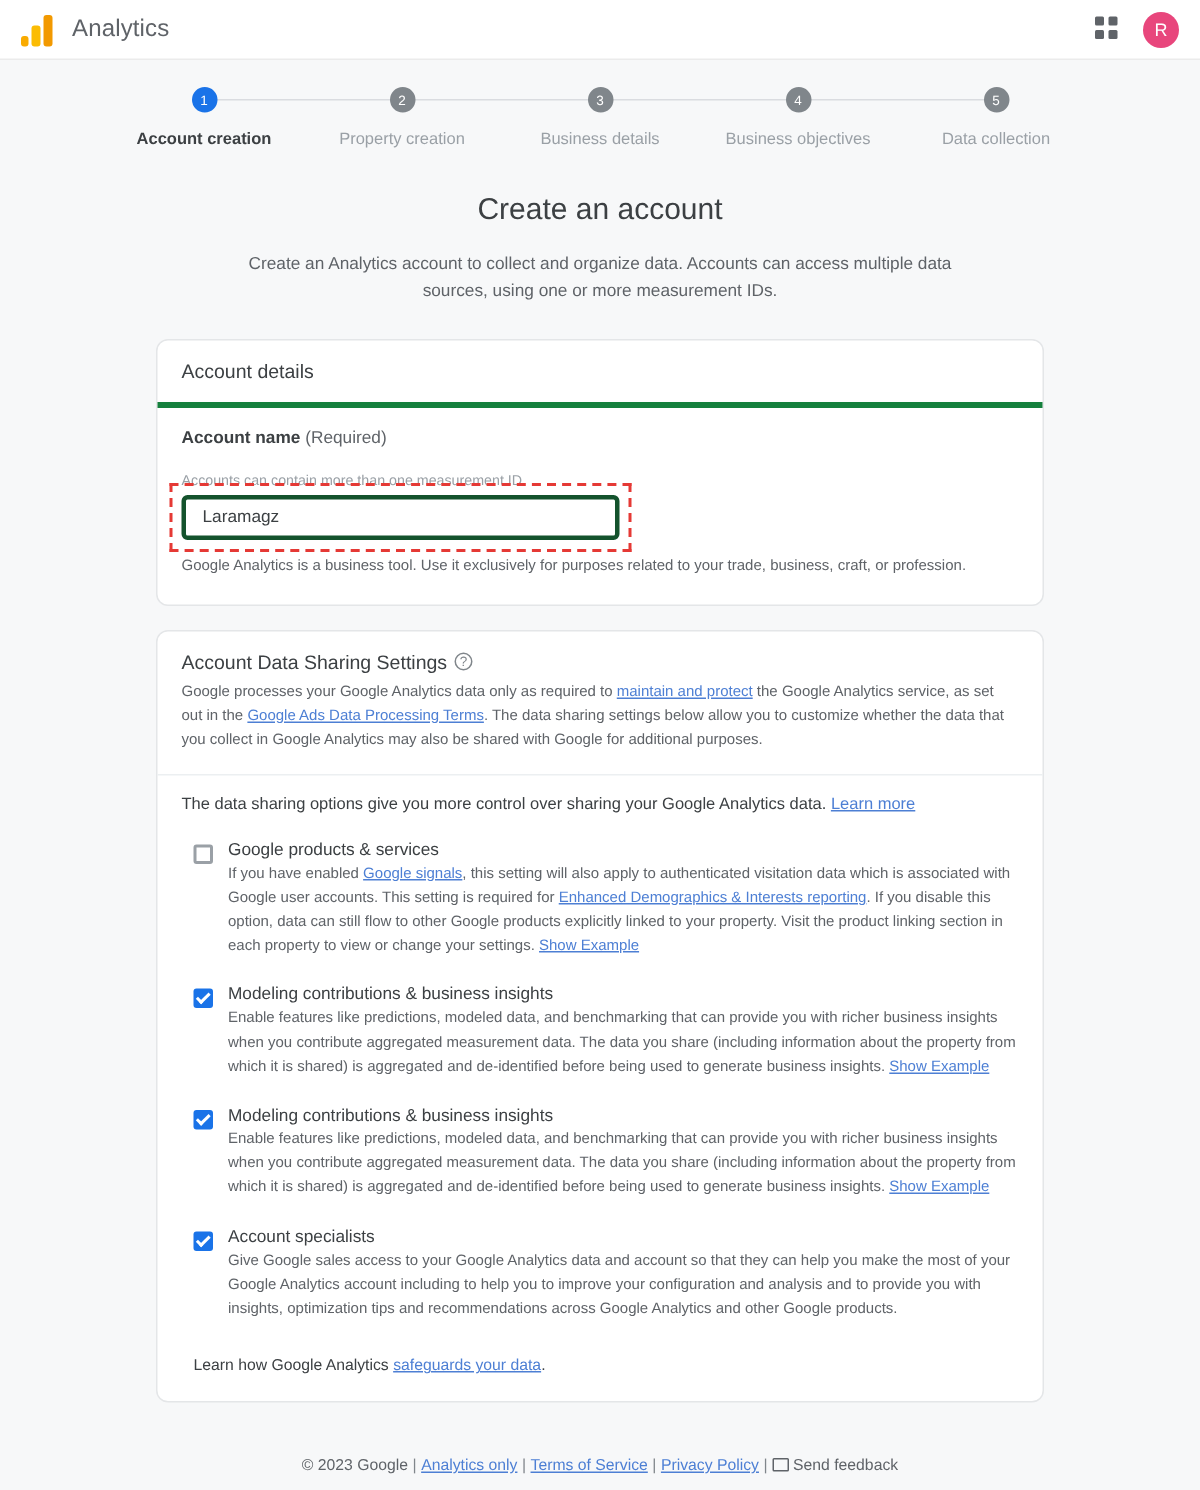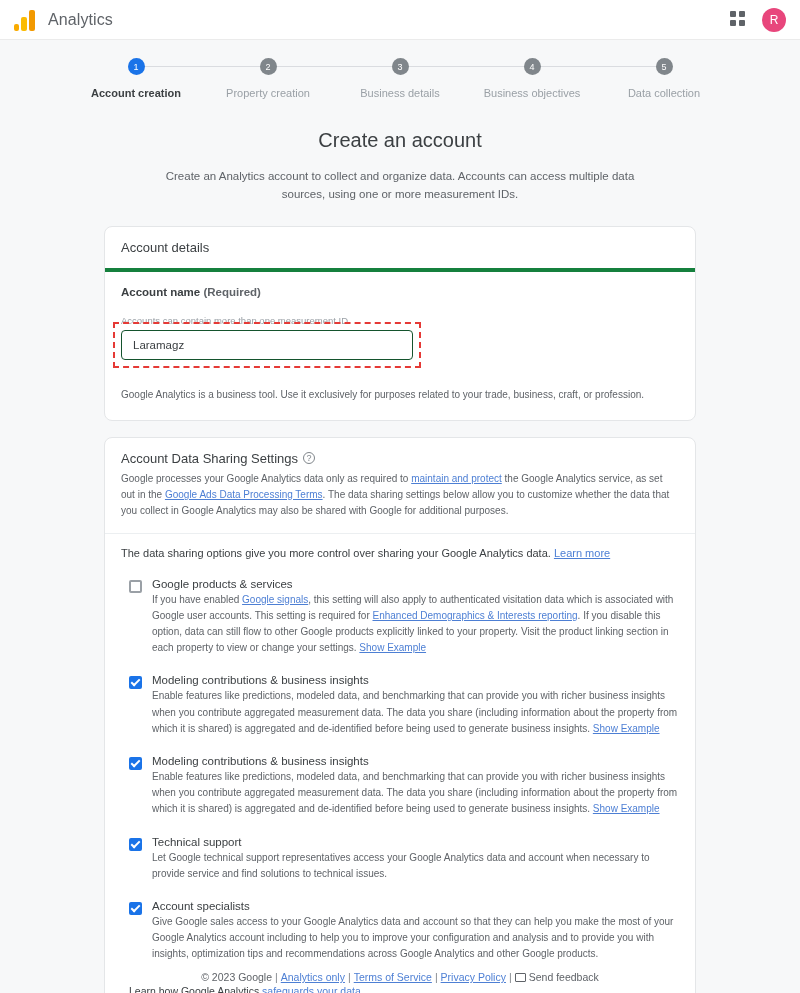--- a/index.html
+++ b/index.html
@@ -137,48 +137,48 @@
     color: #3c4043;
     border-bottom: 4px solid #15803d;
   }
   .card-body { padding: 14px 16px 20px; }
 
   .field-label {
     font-size: 11.5px;
     color: #3c4043;
     font-weight: bold;
   }
-  .field-label .req { font-weight: bold; color: #5f6368; text-align: center; }
+  .field-label .req { font-weight: normal; color: #5f6368; text-align: center; }
   .field-hint {
     font-size: 9.5px;
     color: #9aa0a6;
     margin-top: 17px;
   }
   .input-wrap { position: relative; margin-top: 4px; }
   .text-input {
     width: 292px;
     height: 30px;
-    border: 1px solid #14532d;
+    border: 3px solid #14532d;
     border-radius: 4px;
     padding: 0 11px;
     font-size: 11.5px;
     color: #3c4043;
     font-family: "Liberation Sans", sans-serif;
     background: #fff;
     outline: none;
   }
   .annot-box {
     position: absolute;
     left: -8px; top: -8px;
     width: 308px; height: 46px;
     border: 2px dashed #e53935;
     pointer-events: none;
   }
   .note {
-    margin-top: 29px;
+    margin-top: 12px;
     font-size: 10px;
     color: #5f6368;
   }
 
   
   .ds-head { padding: 13px 16px 14px; border-bottom: 1px solid #eceff1; }
   .ds-title {
     font-size: 13px;
     color: #3c4043;
     display: flex; align-items: center; gap: 5px;
@@ -380,27 +380,20 @@
       <div class="opt">
         <div class="cb on"></div>
         <div>
           <div class="opt-title">Modeling contributions &amp; business insights</div>
           <div class="opt-desc">
             <span>Enable features like predictions, modeled data, and benchmarking that can provide you with richer business insights when you contribute aggregated measurement data. The data you share (including information about the property from which it is shared) is aggregated and de-identified before being used to generate business insights. </span><span class="lnk">Show Example</span>
           </div>
         </div>
       </div>
 
-      <div class="opt">
-        <div class="cb on"></div>
-        <div>
-          <div class="opt-title">Technical support</div>
-          <div class="opt-desc">Let Google technical support representatives access your Google Analytics data and account when necessary to provide service and find solutions to technical issues.</div>
-        </div>
-      </div>
 
       <div class="opt">
         <div class="cb on"></div>
         <div>
           <div class="opt-title">Account specialists</div>
           <div class="opt-desc">Give Google sales access to your Google Analytics data and account so that they can help you make the most of your Google Analytics account including to help you to improve your configuration and analysis and to provide you with insights, optimization tips and recommendations across Google Analytics and other Google products.</div>
         </div>
       </div>
 
     </div>

